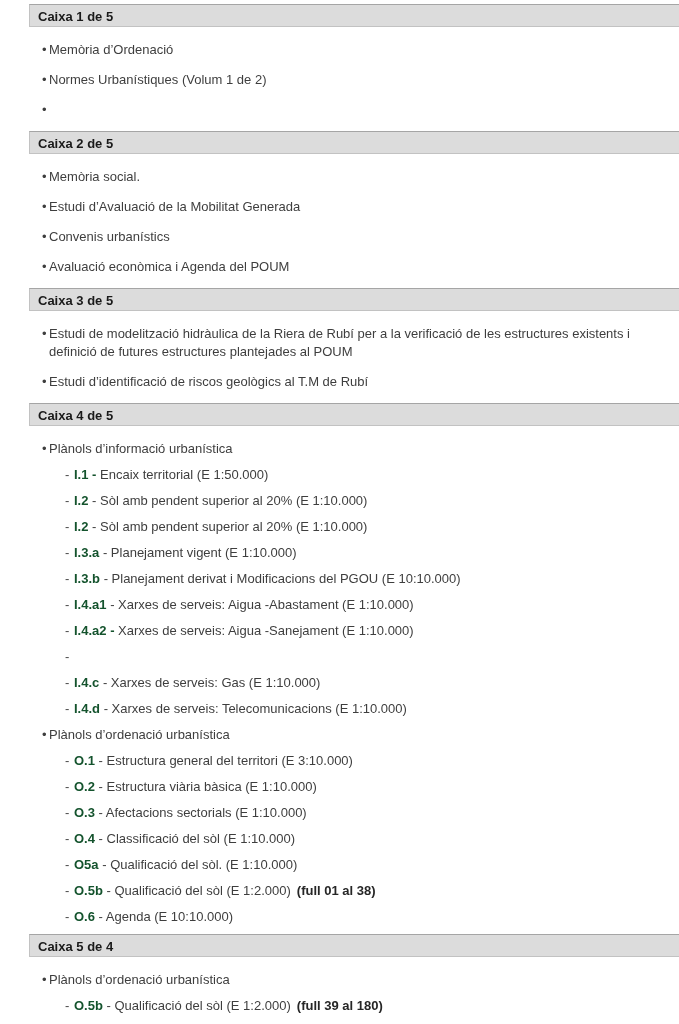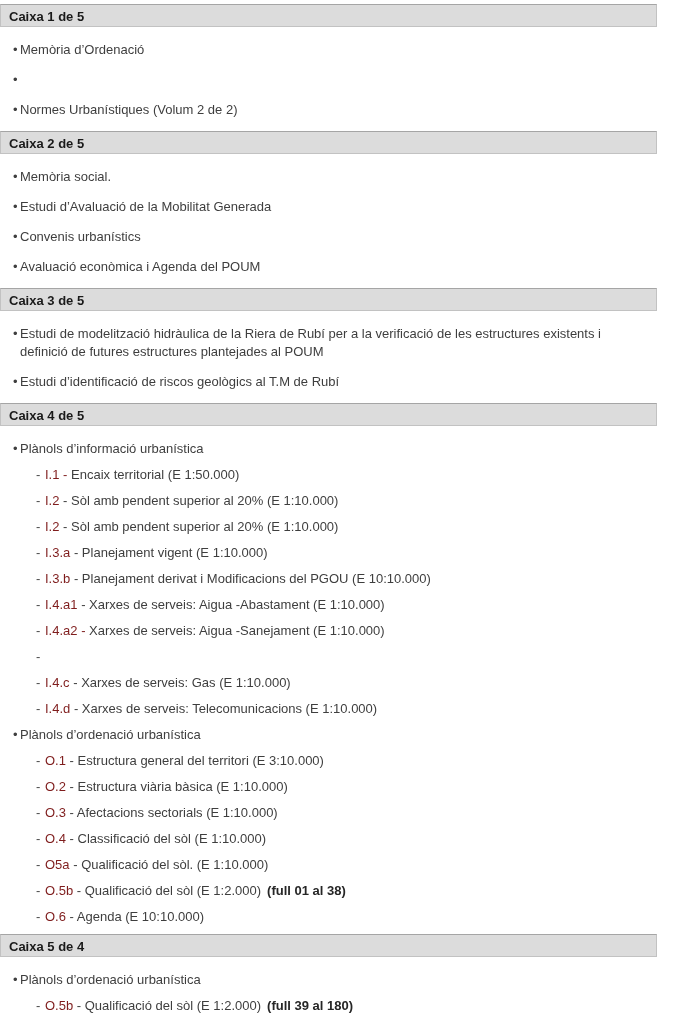--- a/index.html
+++ b/index.html
@@ -7,21 +7,21 @@
   body {
     width: 679px;
     height: 1024px;
     overflow: hidden;
     font-family: "Liberation Sans", sans-serif;
     font-size: 13px;
     color: #3e3e3e;
   }
   .page { padding-top: 4px; }
 
-  .box { margin-top: 6px; }
+  .box { margin-top: 6px; padding-left: 29px; }
   .box:first-child { margin-top: 0; }
 
   .box-header {
     width: 657px;
     height: 23px;
     background: #dcdcdc;
     border: 1px solid #c2c2c2;
     border-top-color: #a5a5a5;
     padding: 3px 8px 0 8px;
     font-weight: bold;
@@ -45,42 +45,42 @@
   }
   .li.l1 .txt { max-width: 630px; }
 
   .sublist { margin-bottom: 0; }
   .li.l2 { margin: 0 0 8px 36px; }
   .li.l2 .marker {
     width: 9px;
     flex: 0 0 9px;
     color: #4a4a4a;
   }
-  .code { font-weight: normal; color: #7f1d1d; }
+  .code { font-weight: bold; color: #14532d; }
   .tail { font-weight: bold; color: #262626; margin-left: 6px; }
 </style>
 </head>
 <body>
 
 <div class="page">
 
   <section class="box">
     <div class="box-header">
       <span>Caixa 1 de 5</span>
     </div>
     <div class="li l1">
       <span class="marker">•</span>
       <span class="txt">Memòria d’Ordenació</span>
     </div>
     <div class="li l1">
       <span class="marker">•</span>
-    </div>
-    <div class="li l1">
-      <span class="marker">•</span>
-      <span class="txt">Normes Urbanístiques (Volum 2 de 2)</span>
+      <span class="txt">Normes Urbanístiques (Volum 1 de 2)</span>
+    </div>
+    <div class="li l1">
+      <span class="marker">•</span>
     </div>
   </section>
 
   <section class="box">
     <div class="box-header">
       <span>Caixa 2 de 5</span>
     </div>
     <div class="li l1">
       <span class="marker">•</span>
       <span class="txt">Memòria social.</span>

